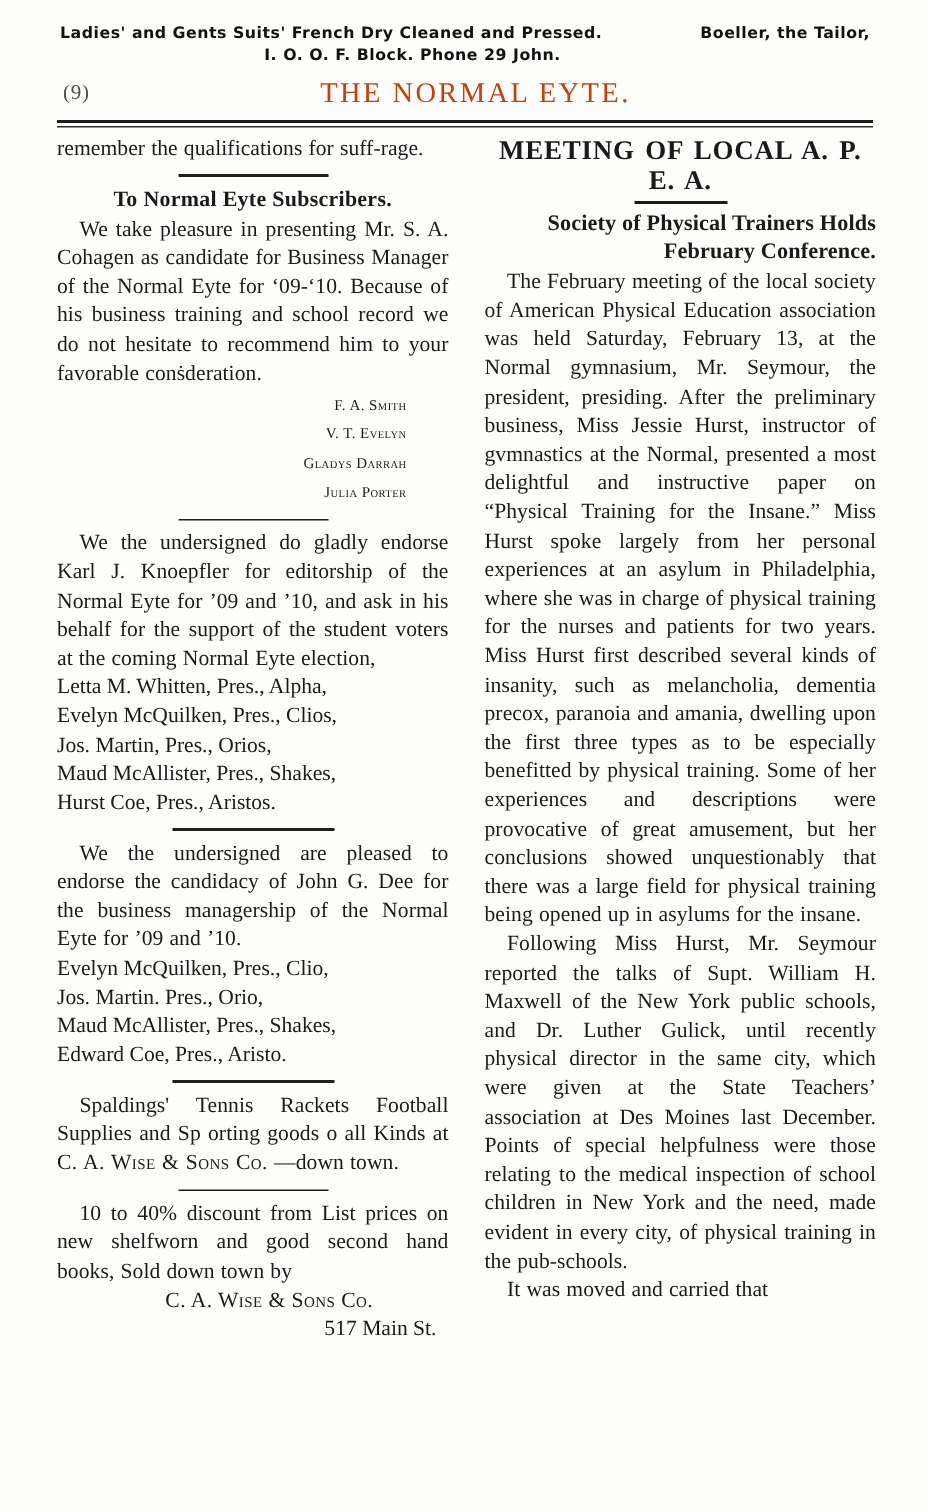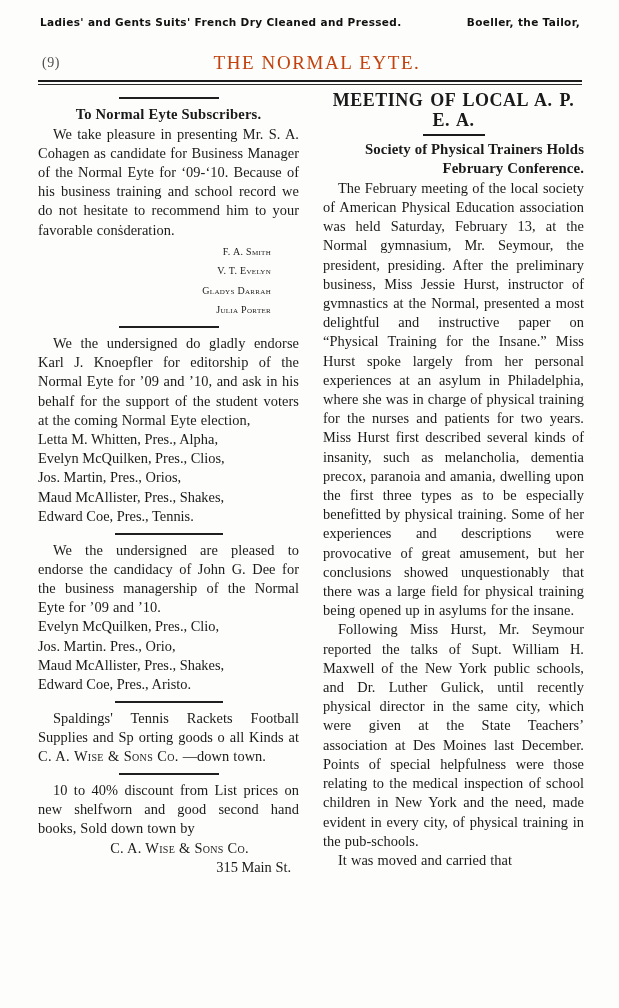--- a/index.html
+++ b/index.html
@@ -207,36 +207,38 @@
 </head>
 <body>
 
 <div id="page">
 
   <div class="ad-header">
     <div class="ad-line-1">
       <span>Ladies' and Gents  Suits' French Dry Cleaned and Pressed.</span>
       <span>Boeller, the Tailor,</span>
     </div>
+    <div class="ad-line-2">I. O. O. F. Block.   Phone 29 John.</div>
   </div>
 
   <div class="masthead">
     <div class="folio">(9)</div>
     <div class="masthead-title">THE NORMAL EYTE.</div>
   </div>
 
   <div class="rule-double">
     <div class="thick"></div>
     <div class="thin"></div>
   </div>
 
   <div class="columns">
 
     <div class="col">
 
+      <p class="body noindent">remember the qualifications for suff-rage.</p>
 
       <div class="rule-short"></div>
 
       <h3 class="subhead">To Normal Eyte Subscribers.</h3>
 
       <p class="body indent">We take pleasure in presenting Mr. S. A. Cohagen as candidate for Business Manager of the Normal Eyte for ‘09-‘10.   Because of his business training and school record we do not hesitate to recommend him to your favorable conṡderation.</p>
 
       <ul class="signatures">
         <li>F. A. Smith</li>
         <li>V. T. Evelyn</li>
@@ -246,21 +248,21 @@
 
       <div class="rule-short"></div>
 
       <p class="body indent">We the undersigned do gladly endorse Karl J. Knoepfler for editorship of the Normal Eyte for ’09 and ’10, and ask in his behalf for the support of the student voters at the coming Normal Eyte election,</p>
 
       <ul class="roster">
         <li>Letta M. Whitten, Pres., Alpha,</li>
         <li>Evelyn McQuilken, Pres., Clios,</li>
         <li>Jos. Martin, Pres., Orios,</li>
         <li>Maud McAllister, Pres., Shakes,</li>
-        <li>Edward Coe, Pres., Tennis.</li>
+        <li>Hurst Coe, Pres., Aristos.</li>
       </ul>
 
       <div class="rule-short wide"></div>
 
       <p class="body indent">We the undersigned are pleased to endorse the candidacy of John G. Dee for the business managership of the Normal Eyte for ’09 and ’10.</p>
 
       <ul class="roster">
         <li>Evelyn McQuilken, Pres., Clio,</li>
         <li>Jos. Martin. Pres., Orio,</li>
         <li>Maud McAllister, Pres., Shakes,</li>
@@ -270,21 +272,21 @@
       <div class="rule-short wide"></div>
 
       <p class="body indent"><span>Spaldings' Tennis Rackets Football Supplies and Sp orting goods o all Kinds at </span><span class="smallcaps">C. A. Wise &amp; Sons Co.</span><span> —down town.</span></p>
 
       <div class="rule-short"></div>
 
       <p class="body indent">10 to 40% discount from List prices on new shelfworn and good second hand books,   Sold down town by</p>
 
       <p class="ad-signoff smallcaps">C. A. Wise &amp; Sons Co.</p>
 
-      <p class="ad-addr">315 Main St.</p>
+      <p class="ad-addr">517 Main St.</p>
 
     </div>
 
     <div class="col">
 
       <h2 class="headline">MEETING OF LOCAL A. P. E. A.</h2>
 
       <div class="rule-head"></div>
 
       <h3 class="deck">Society  of Physical  Trainers Holds</h3>

